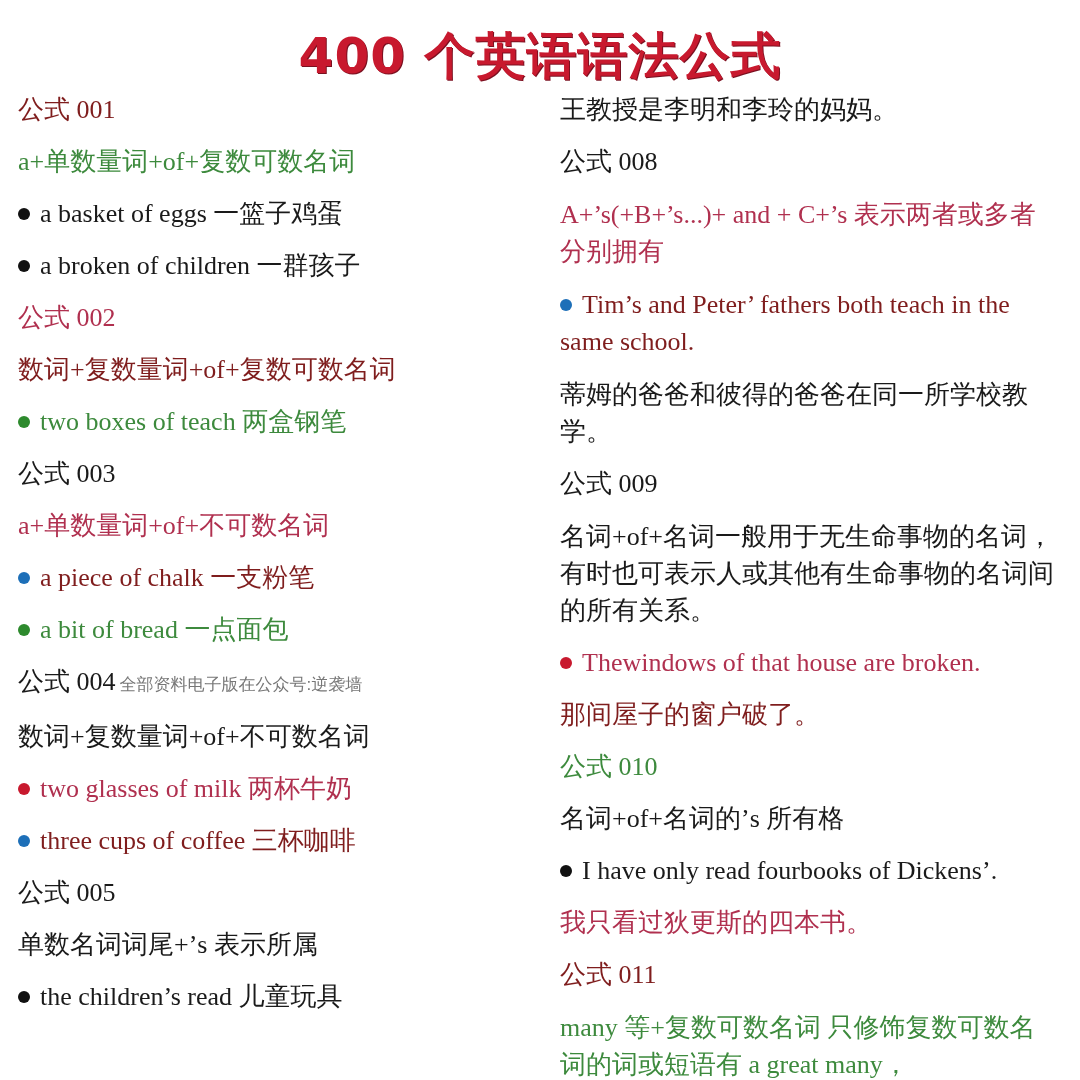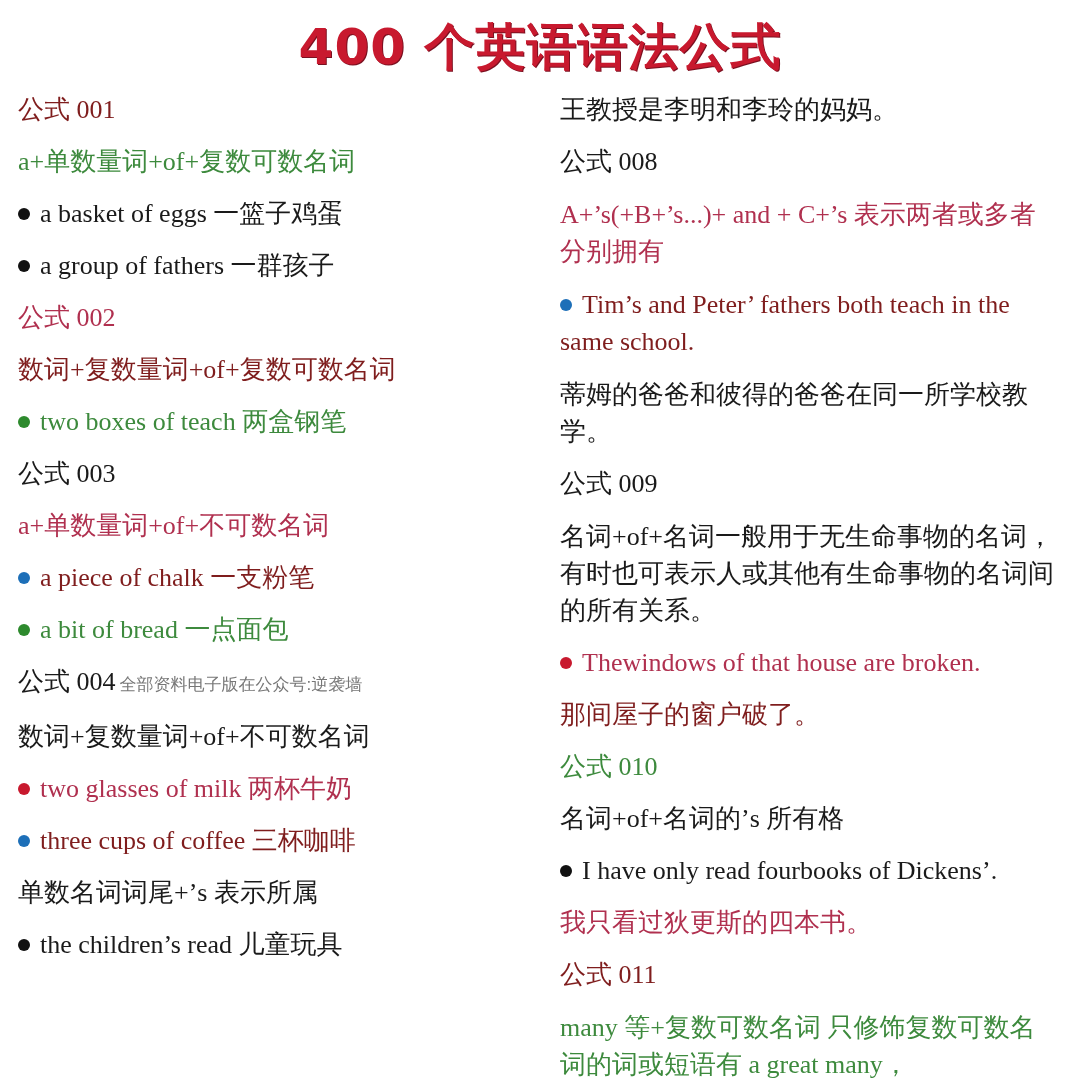--- a/index.html
+++ b/index.html
@@ -1,18 +1,18 @@
 <!DOCTYPE html>
 <html><head>
 <meta charset="utf-8">
 <style>
   html, body { margin: 0; padding: 0; background: #ffffff; }
   body { width: 1080px; height: 1080px; overflow: hidden; position: relative;
          font-family: "Liberation Serif", "DejaVu Serif", serif; color: #1a1a1a; }
-  .title { position: absolute; top: 12px; left: 0; width: 1080px; text-align: center;
+  .title { position: absolute; top: 21px; left: 0; width: 1080px; text-align: center;
            font-family: "DejaVu Sans", "Liberation Sans", sans-serif; font-weight: bold;
            font-size: 50px; line-height: 70px; color: #c8192e; letter-spacing: 1px;
            text-shadow: 1px 1px 0 #7a1020; }
   .col { position: absolute; top: 92px; }
   .col.left { left: 18px; width: 520px; }
   .col.right { left: 560px; width: 500px; }
   .line { font-size: 26px; line-height: 36px; white-space: nowrap; margin-bottom: 16px; }
   .line.multi { white-space: normal; line-height: 37px; }
   .bullet { display: inline-block; width: 12px; height: 12px; border-radius: 50%;
             margin-right: 10px; vertical-align: middle; position: relative; top: -2px; }
@@ -28,36 +28,37 @@
 </style>
 </head>
 <body>
 
 <div class="title">400 个英语语法公式</div>
 
 <div class="col left">
   <div class="line c-blue">公式 001</div>
   <div class="line c-green">a+单数量词+of+复数可数名词</div>
   <div class="line c-black"><span class="bullet b-black"></span><span>a basket of eggs 一篮子鸡蛋</span></div>
-  <div class="line c-black"><span class="bullet b-black"></span><span>a group of fathers 一群孩子</span></div>
+  <div class="line c-black"><span class="bullet b-black"></span><span>a broken of children 一群孩子</span></div>
 
   <div class="line c-red">公式 002</div>
   <div class="line c-blue">数词+复数量词+of+复数可数名词</div>
   <div class="line c-green"><span class="bullet b-green"></span><span>two boxes of teach  两盒钢笔</span></div>
 
   <div class="line c-black">公式 003</div>
   <div class="line c-red">a+单数量词+of+不可数名词</div>
   <div class="line c-blue"><span class="bullet b-blue"></span><span>a piece of chalk  一支粉笔</span></div>
   <div class="line c-green"><span class="bullet b-green"></span><span>a bit of bread 一点面包</span></div>
 
   <div class="line c-black"><span>公式 004</span><span class="note">全部资料电子版在公众号:逆袭墙</span></div>
   <div class="line c-black">数词+复数量词+of+不可数名词</div>
   <div class="line c-red"><span class="bullet b-red"></span><span>two glasses of milk  两杯牛奶</span></div>
   <div class="line c-blue"><span class="bullet b-blue"></span><span>three cups of coffee  三杯咖啡</span></div>
 
+  <div class="line c-black">公式 005</div>
   <div class="line c-black">单数名词词尾+’s 表示所属</div>
   <div class="line c-black"><span class="bullet b-black"></span><span>the children’s read  儿童玩具</span></div>
 </div>
 
 <div class="col right">
   <div class="line c-black">王教授是李明和李玲的妈妈。</div>
   <div class="line c-black">公式 008</div>
   <div class="line multi c-red">A+’s(+B+’s...)+ and + C+’s 表示两者或多者分别拥有</div>
   <div class="line multi c-blue"><span class="bullet b-blue"></span><span>Tim’s and Peter’ fathers both teach in the same school.</span></div>
   <div class="line multi c-black">蒂姆的爸爸和彼得的爸爸在同一所学校教学。</div>

